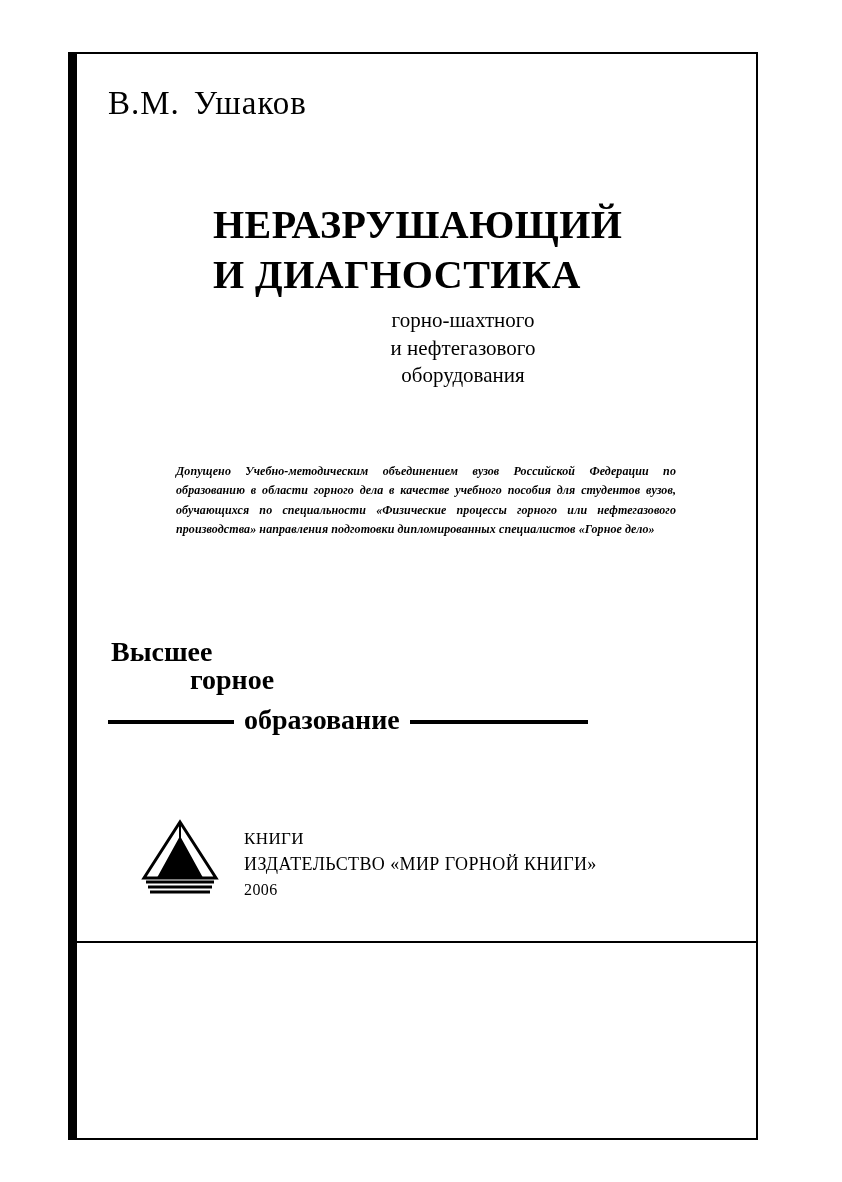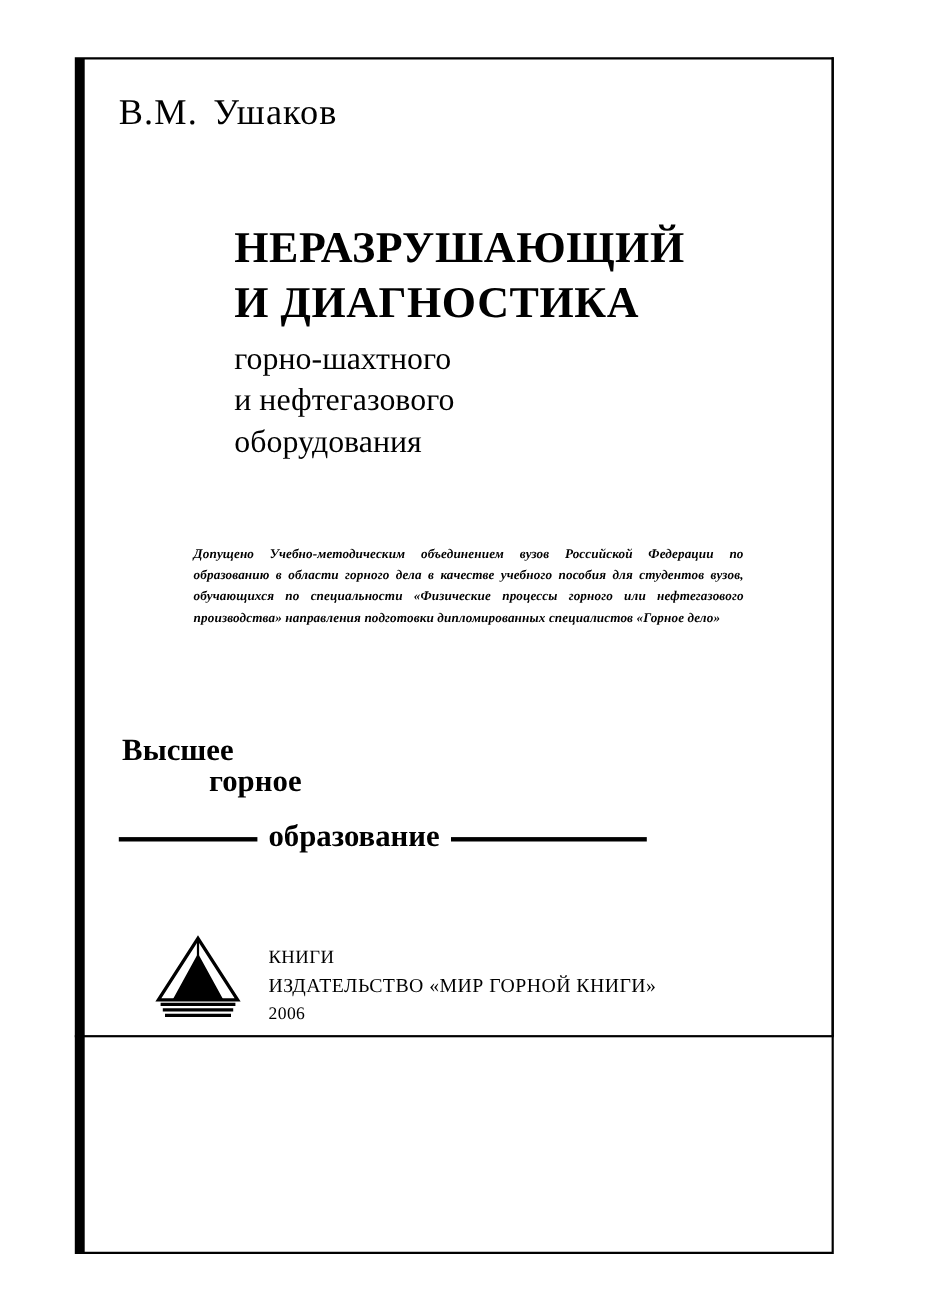--- a/index.html
+++ b/index.html
@@ -72,22 +72,23 @@
     font-size: 40px;
     font-weight: bold;
     line-height: 1.26;
     letter-spacing: 0.5px;
     text-transform: none;
   }
   .title-main div { white-space: nowrap; }
 
   .subtitle {
     margin-top: 6px;
-    font-size: 29px;
+    font-size: 21px;
     line-height: 1.32;
+    text-align: center;
   }
   .subtitle div { white-space: nowrap; }
 
   .approval {
     margin-top: 72px;
     margin-left: 68px;
     width: 500px;
     font-style: italic;
     font-weight: bold;
     font-size: 12px;
@@ -108,21 +109,21 @@
   }
   .series-line2 {
     font-size: 28px;
     font-weight: bold;
     margin-left: 82px;
     margin-top: -4px;
   }
   .series-line3-wrap {
     display: flex;
     align-items: center;
-    margin-top: 18px;
+    margin-top: 8px;
     width: 480px;
   }
   .rule-left {
     height: 0;
     border-top: 4px solid #000;
     width: 126px;
     margin-right: 10px;
     margin-top: 4px;
   }
   .series-line3 {

